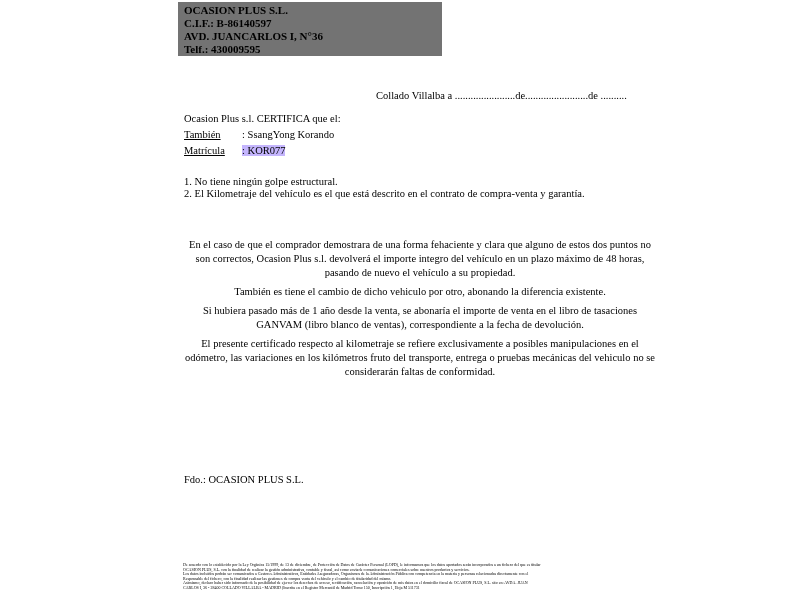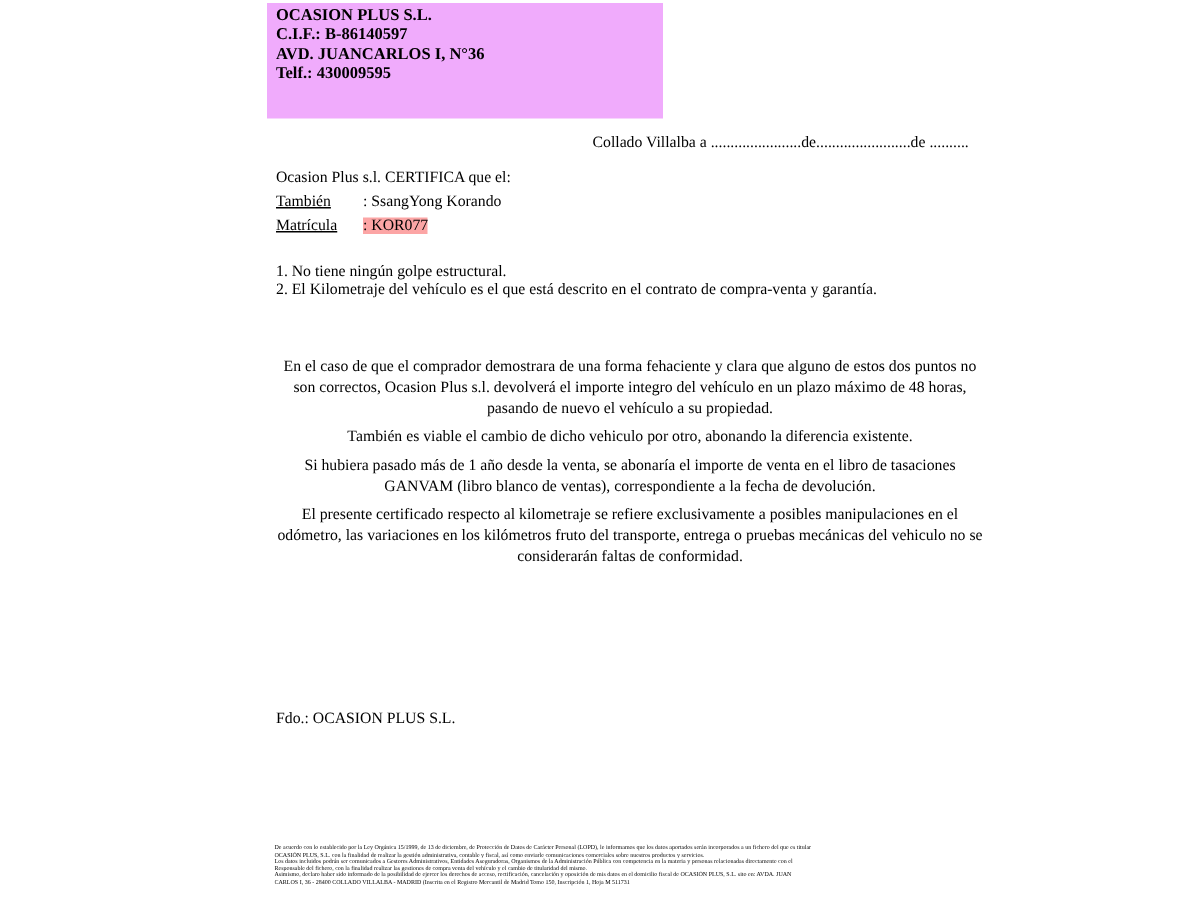--- a/index.html
+++ b/index.html
@@ -10,37 +10,36 @@
     color: #000000;
     overflow: hidden;
     position: relative;
   }
   .page { position: absolute; inset: 0; }
 
   
   .header-box {
     position: absolute;
     left: 178px; top: 2px;
-    width: 264px; height: 77px;
-    background: #f0abfc;
+    width: 264px; height: 54px;
+    background: #737373;
     padding: 2px 16px 0 6px;
   }
   .header-box .hline {
     font-weight: bold;
     font-size: 11px;
     line-height: 13px;
     white-space: nowrap;
   }
 
   .date-line {
     position: absolute;
     left: 376px; top: 90px;
     font-size: 10.5px;
     white-space: nowrap;
-    margin-left: 19px;
   }
 
   .certify-intro {
     position: absolute;
     left: 184px; top: 113px;
     font-size: 10.5px;
     white-space: nowrap;
     text-align: center;
   }
   .field-row {
@@ -49,21 +48,21 @@
     font-size: 10.5px;
     white-space: nowrap;
   }
   .field-row .flabel {
     display: inline-block;
     width: 58px;
     text-decoration: underline;
   }
   .row-vehicle { top: 129px; }
   .row-plate   { top: 145px; }
-  .plate-value { background: #fca5a5; }
+  .plate-value { background: #c4b5fd; }
 
   .point {
     position: absolute;
     left: 184px;
     font-size: 10.5px;
     white-space: nowrap;
   }
   .point-1 { top: 176px; }
   .point-2 { top: 188px; }
 
@@ -120,21 +119,21 @@
   </div>
 
   <div class="field-row row-plate">
     <span class="flabel">Matrícula</span><span class="plate-value">: KOR077</span>
   </div>
 
   <div class="point point-1">1. No tiene ningún golpe estructural.</div>
   <div class="point point-2">2. El Kilometraje del vehículo es el que está descrito en el contrato de compra-venta y garantía.</div>
 
   <div class="para para-1">En el caso de que el comprador demostrara de una forma fehaciente y clara que alguno de estos dos puntos no son correctos, Ocasion Plus s.l. devolverá el importe integro del vehículo en un plazo máximo de 48 horas, pasando de nuevo el vehículo a su propiedad.</div>
-  <div class="para para-2">También es viable el cambio de dicho vehiculo por otro, abonando la diferencia existente.</div>
+  <div class="para para-2">También es tiene el cambio de dicho vehiculo por otro, abonando la diferencia existente.</div>
   <div class="para para-3">Si hubiera pasado más de 1 año desde la venta, se abonaría el importe de venta en el libro de tasaciones GANVAM (libro blanco de ventas), correspondiente a la fecha de devolución.</div>
   <div class="para para-4">El presente certificado respecto al kilometraje se refiere exclusivamente a posibles manipulaciones en el odómetro, las variaciones en los kilómetros fruto del transporte, entrega o pruebas mecánicas del vehiculo no se considerarán faltas de conformidad.</div>
 
   <div class="signature">Fdo.: OCASION PLUS S.L.</div>
 
   <div class="legal">
     <div class="lline">De acuerdo con lo establecido por la Ley Orgánica 15/1999, de 13 de diciembre, de Protección de Datos de Carácter Personal (LOPD), le informamos que los datos aportados serán incorporados a un fichero del que es titular</div>
     <div class="lline">OCASIÓN PLUS, S.L. con la finalidad de realizar la gestión administrativa, contable y fiscal, así como enviarle comunicaciones comerciales sobre nuestros productos y servicios.</div>
     <div class="lline">Los datos incluidos podrán ser comunicados a Gestores Administrativos, Entidades Aseguradoras, Organismos de la Administración Pública con competencia en la materia y personas relacionadas directamente con el</div>
     <div class="lline">Responsable del fichero, con la finalidad realizar las gestiones de compra venta del vehículo y el cambio de titularidad del mismo.</div>

